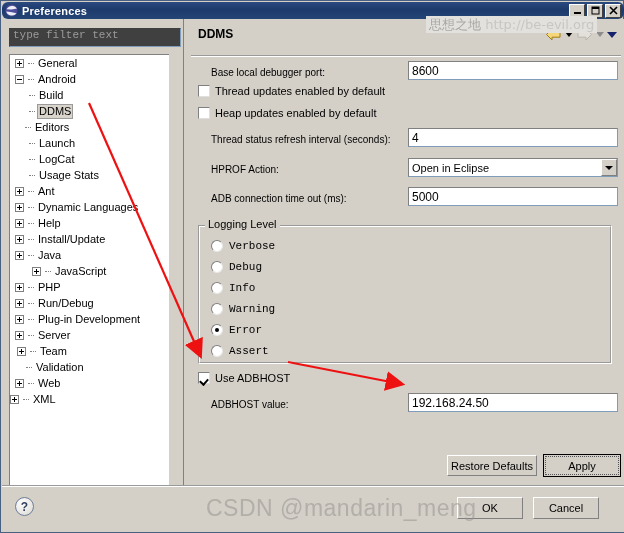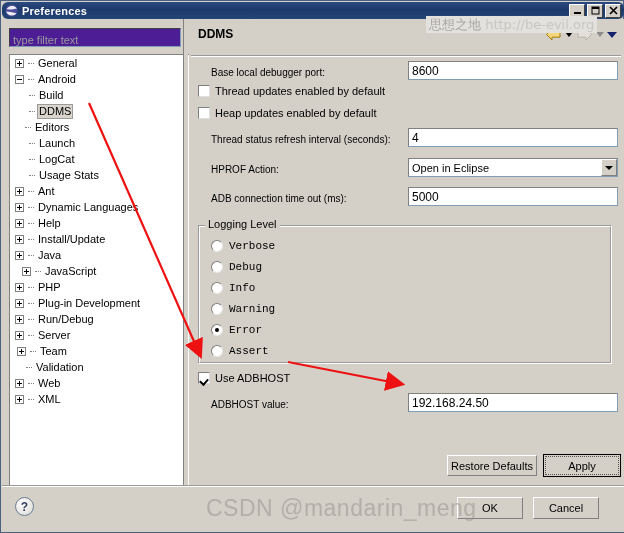--- a/index.html
+++ b/index.html
@@ -34,27 +34,27 @@
     box-sizing:border-box;
   }
   
   #content{
     position:absolute;left:1px;top:18px;width:622px;height:466px;
     background:#d4d0c8;
   }
   
   #filterbox{
     position:absolute;left:7px;top:9px;width:172px;height:19px;
-    background:#4c1d95;box-sizing:border-box;
+    background:#404040;box-sizing:border-box;
     border:1px solid #7f9db9;border-top-color:#404040;border-left-color:#404040;
-    display:flex;align-items:flex-end;
+    display:flex;align-items:flex-start;font-family:Liberation Mono, monospace;
   }
   #filtertext{color:#9a9a9a;font-size:11px;padding-left:3px;}
   #tree{
-    position:absolute;left:7px;top:35px;width:180px;height:455px;
+    position:absolute;left:7px;top:35px;width:160px;height:455px;
     background:#ffffff;overflow:hidden;
     border-left:1px solid #808080;border-top:1px solid #808080;
     box-sizing:border-box;
   }
   .node{height:16px;display:flex;align-items:center;white-space:nowrap;font-size:11px;}
   .expander{
     width:9px;height:9px;box-sizing:border-box;
     border:1px solid #808080;background:#ffffff;
     position:relative;flex:0 0 auto;margin-right:2px;
   }
@@ -310,57 +310,57 @@
       </div>
 
       <div class="node" style="padding-left:5px">
         <span class="expander plus"></span>
         <span class="dots">
             <i></i>
           </span>
         <span class="lbl">Java</span>
       </div>
 
-      <div class="node" style="padding-left:12px">
+      <div class="node" style="padding-left:22px">
         <span class="expander plus"></span>
         <span class="dots">
             <i></i>
           </span>
         <span class="lbl">JavaScript</span>
       </div>
 
       <div class="node" style="padding-left:5px">
         <span class="expander plus"></span>
         <span class="dots">
             <i></i>
           </span>
         <span class="lbl">PHP</span>
       </div>
 
       <div class="node" style="padding-left:5px">
         <span class="expander plus"></span>
         <span class="dots">
             <i></i>
           </span>
+        <span class="lbl">Run/Debug</span>
+      </div>
+
+      <div class="node" style="padding-left:5px">
+        <span class="expander plus"></span>
+        <span class="dots">
+            <i></i>
+          </span>
         <span class="lbl">Plug-in Development</span>
       </div>
 
       <div class="node" style="padding-left:5px">
         <span class="expander plus"></span>
         <span class="dots">
             <i></i>
           </span>
-        <span class="lbl">Run/Debug</span>
-      </div>
-
-      <div class="node" style="padding-left:5px">
-        <span class="expander plus"></span>
-        <span class="dots">
-            <i></i>
-          </span>
         <span class="lbl">Server</span>
       </div>
 
       <div class="node" style="padding-left:7px">
         <span class="expander plus"></span>
         <span class="dots">
             <i></i>
           </span>
         <span class="lbl">Team</span>
       </div>
@@ -374,21 +374,21 @@
       </div>
 
       <div class="node" style="padding-left:5px">
         <span class="expander plus"></span>
         <span class="dots">
             <i></i>
           </span>
         <span class="lbl">Web</span>
       </div>
 
-      <div class="node" style="padding-left:5px">
+      <div class="node" style="">
         <span class="expander plus"></span>
         <span class="dots">
             <i></i>
           </span>
         <span class="lbl">XML</span>
       </div>
     </div>
 
     <div id="sash"></div>
     <div id="sashline"></div>

